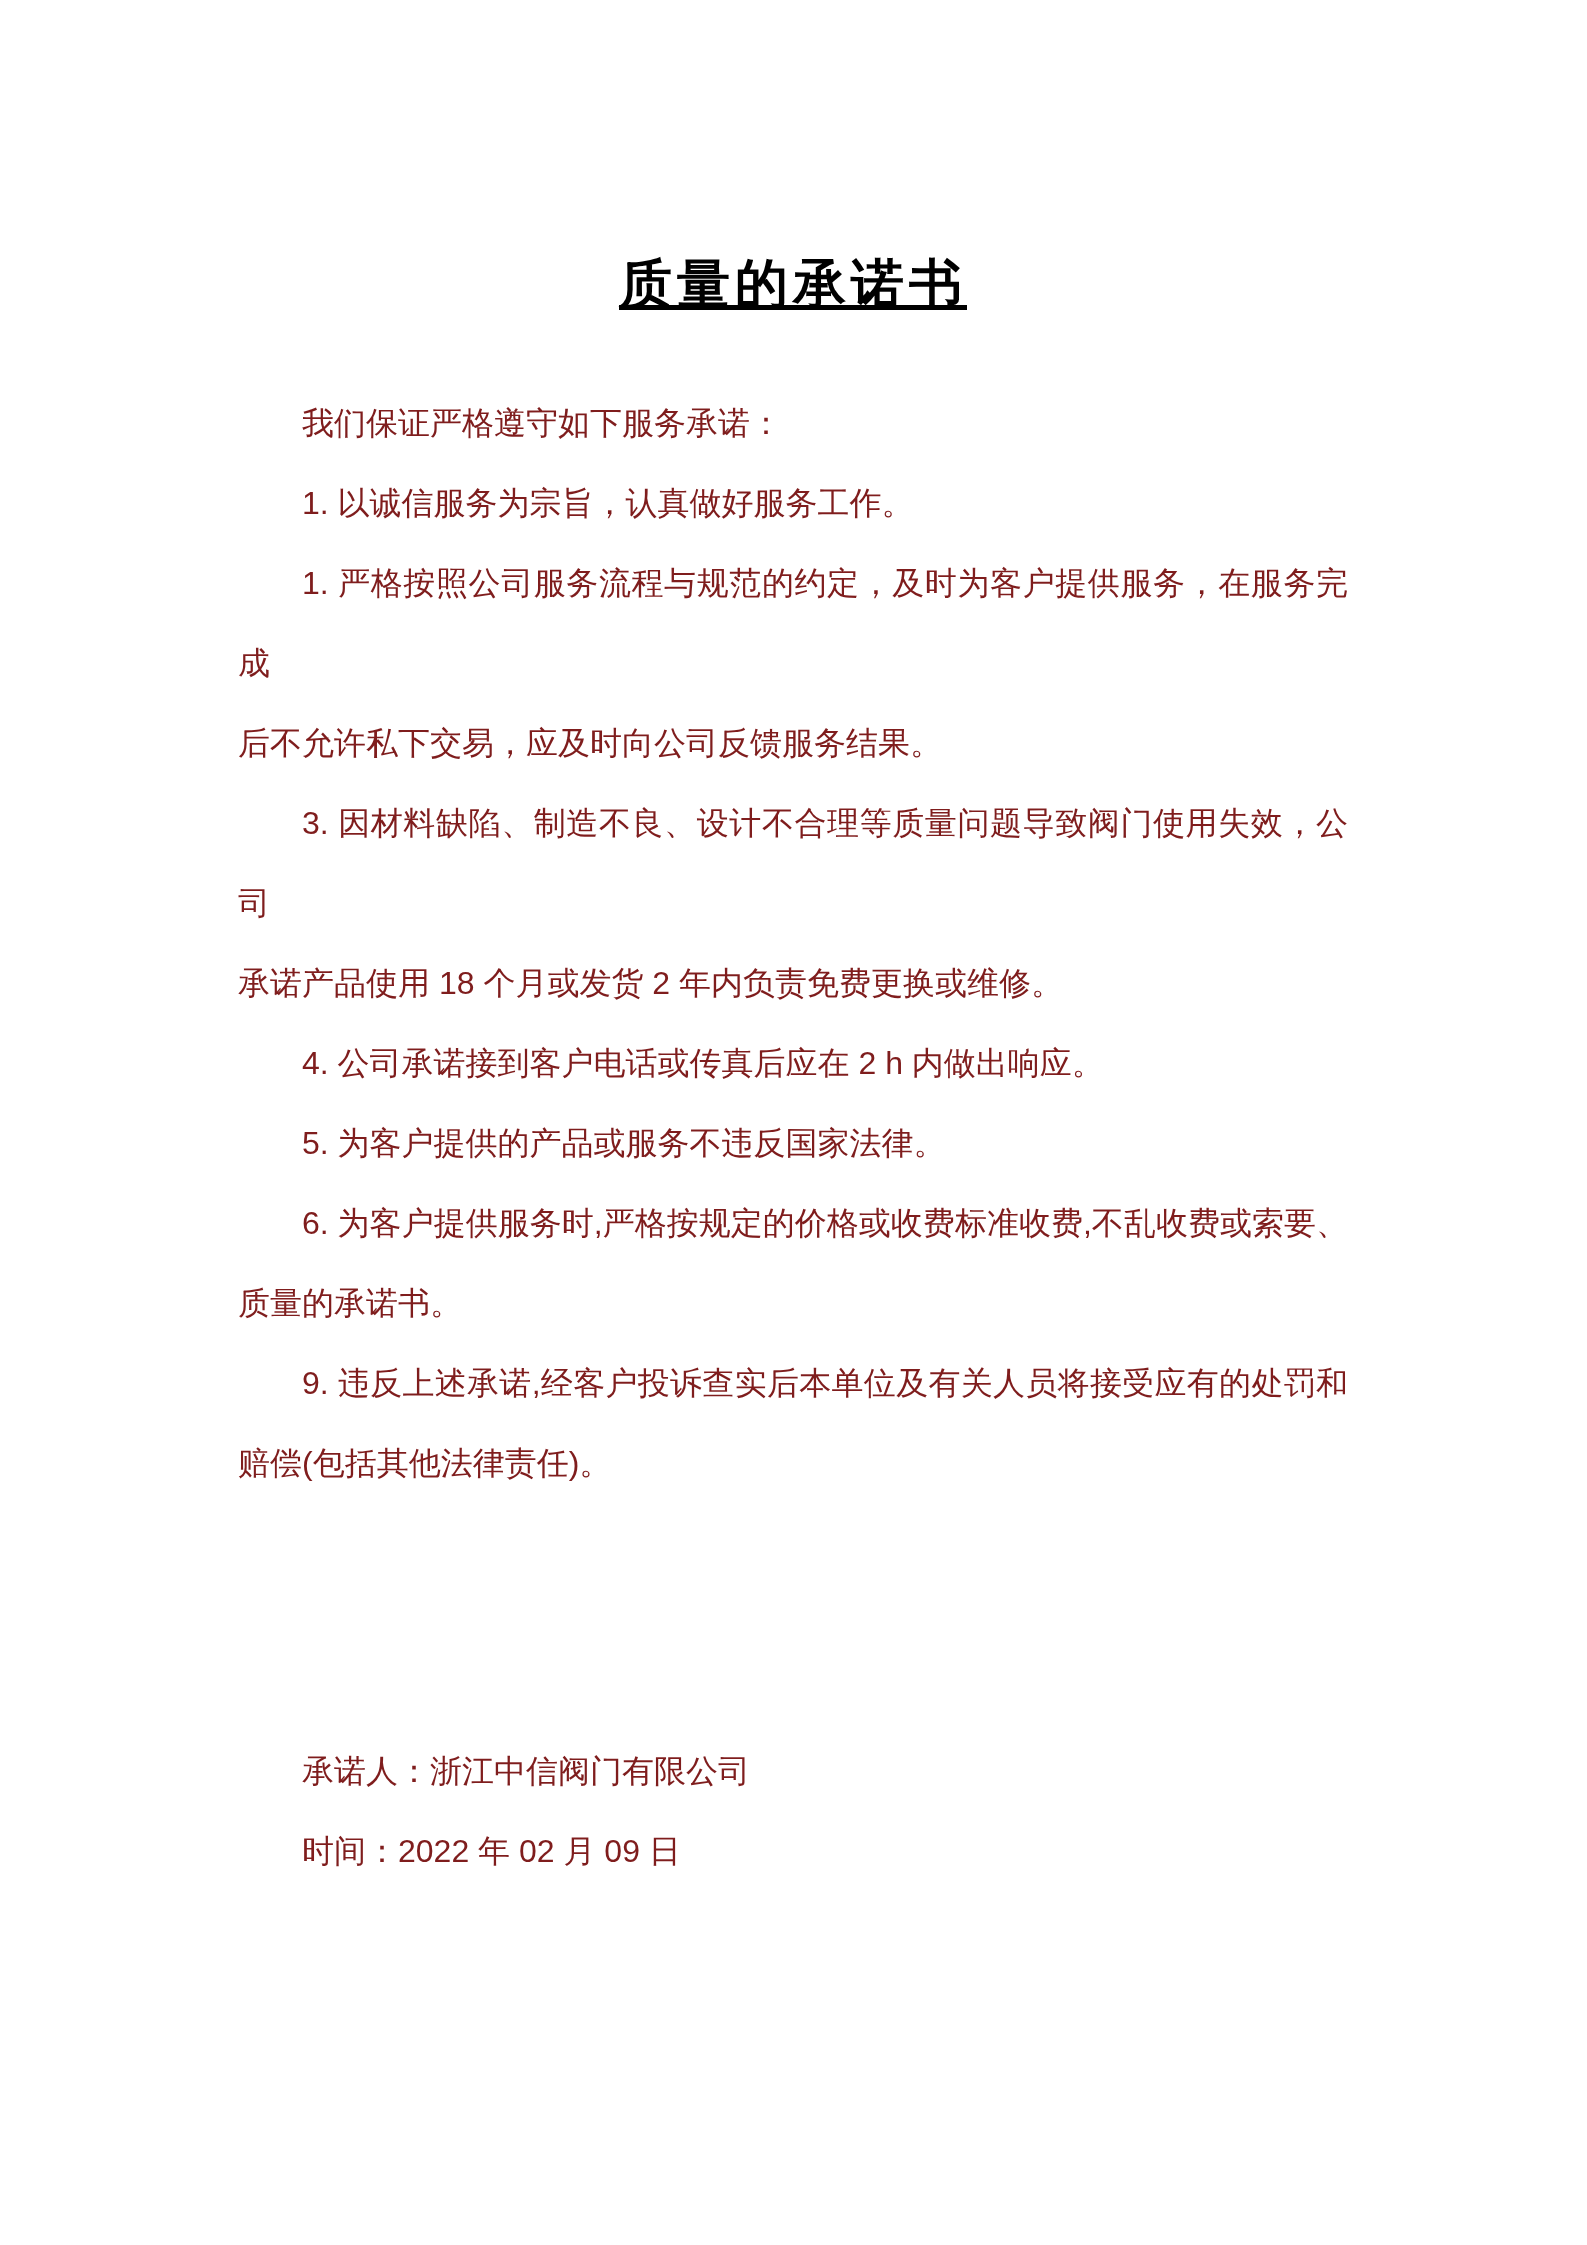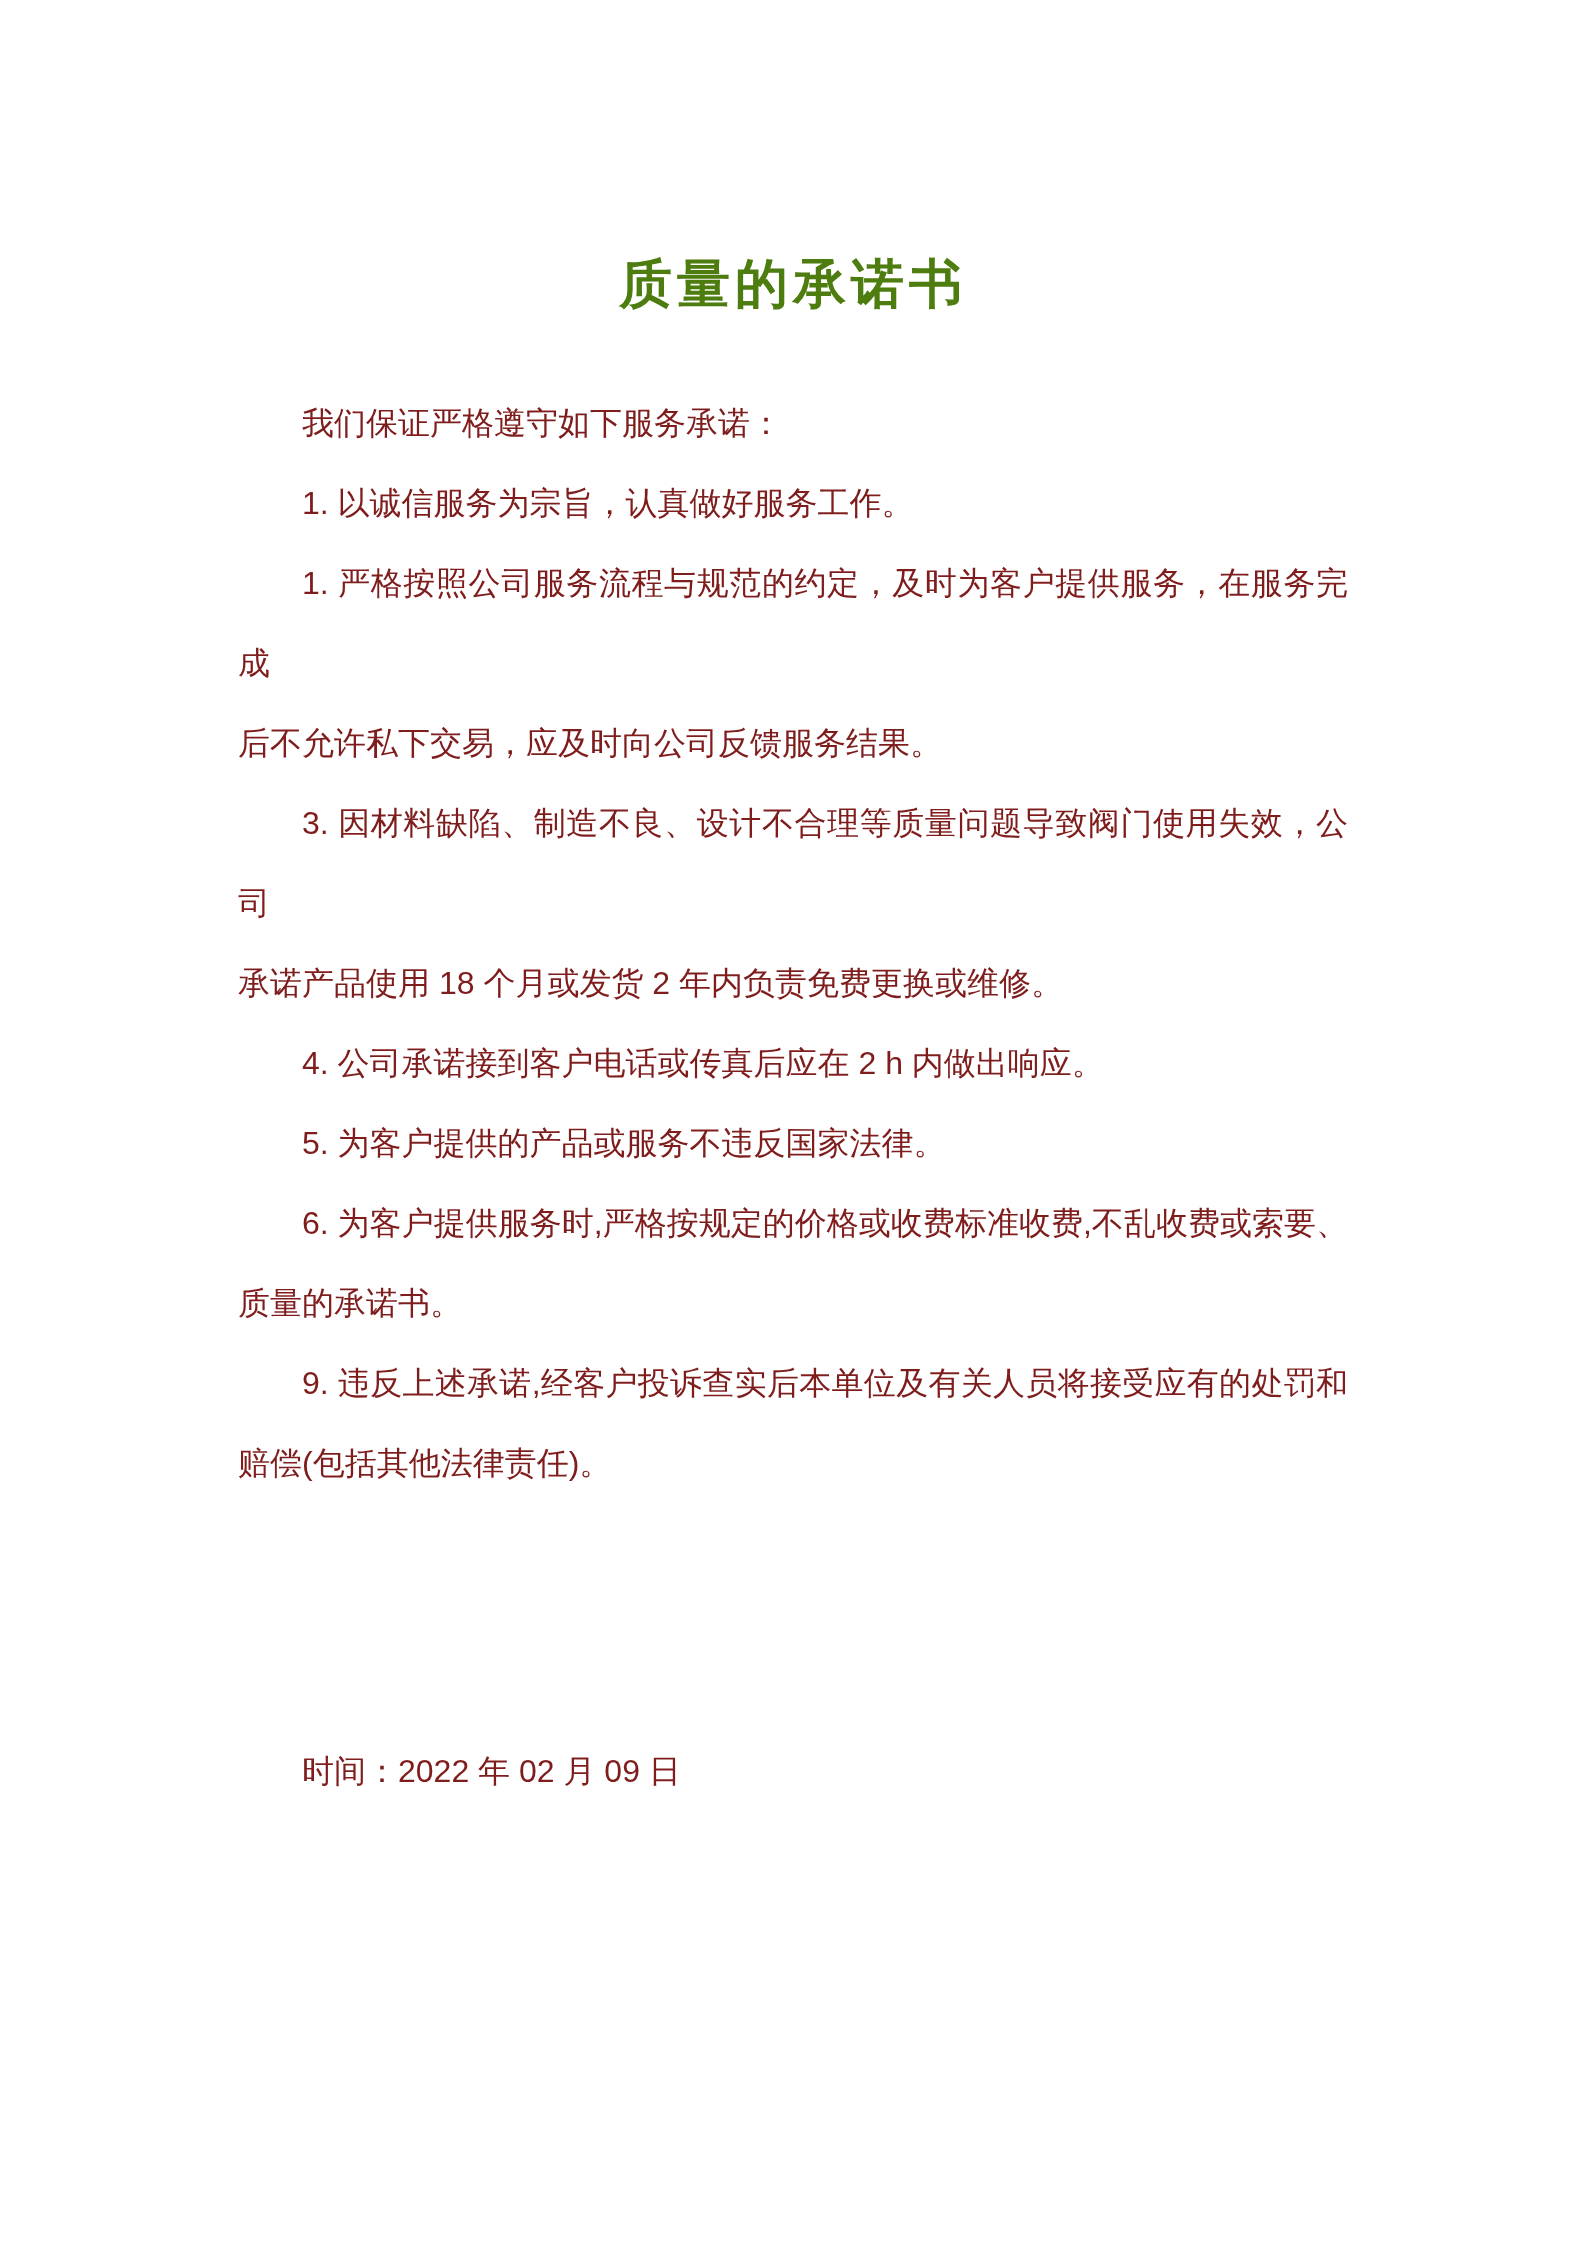--- a/index.html
+++ b/index.html
@@ -18,21 +18,22 @@
     color: #000000;
     overflow: hidden;
   }
   .doc-title {
     margin: 0;
     font-size: 53px;
     line-height: 56px;
     font-weight: bold;
     text-align: center;
     letter-spacing: 5px;
-    color: #4d7c0f;
+    color: #000000;
+    text-decoration: underline;
   }
   .doc-body {
     margin-top: 71px;
     width: 1110px;
   }
   .line {
     margin: 0;
     font-size: 32px;
     line-height: 80px;
     white-space: nowrap;
@@ -66,16 +67,17 @@
     <p class="line">承诺产品使用 18 个月或发货 2 年内负责免费更换或维修。</p>
     <p class="line indent">4. 公司承诺接到客户电话或传真后应在 2 h 内做出响应。</p>
     <p class="line indent">5. 为客户提供的产品或服务不违反国家法律。</p>
     <p class="line indent just">6. 为客户提供服务时,严格按规定的价格或收费标准收费,不乱收费或索要、</p>
     <p class="line">质量的承诺书。</p>
     <p class="line indent just">9. 违反上述承诺,经客户投诉查实后本单位及有关人员将接受应有的处罚和</p>
     <p class="line">赔偿(包括其他法律责任)。</p>
   </div>
 
   <div class="signature-block">
+    <p class="line indent">承诺人：浙江中信阀门有限公司</p>
     <p class="line indent">时间：2022 年 02 月 09 日</p>
   </div>
 
 </div>
 
 </body></html>

